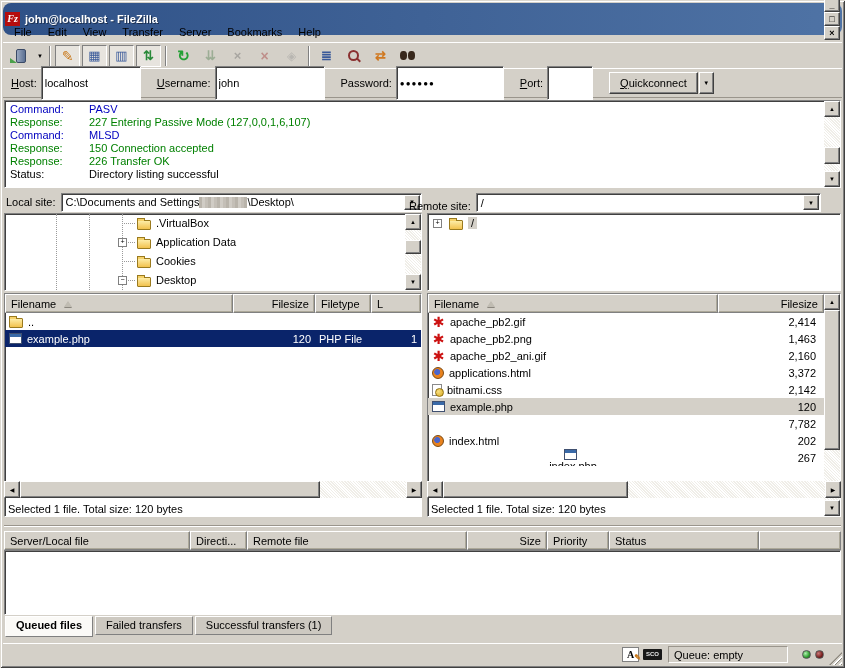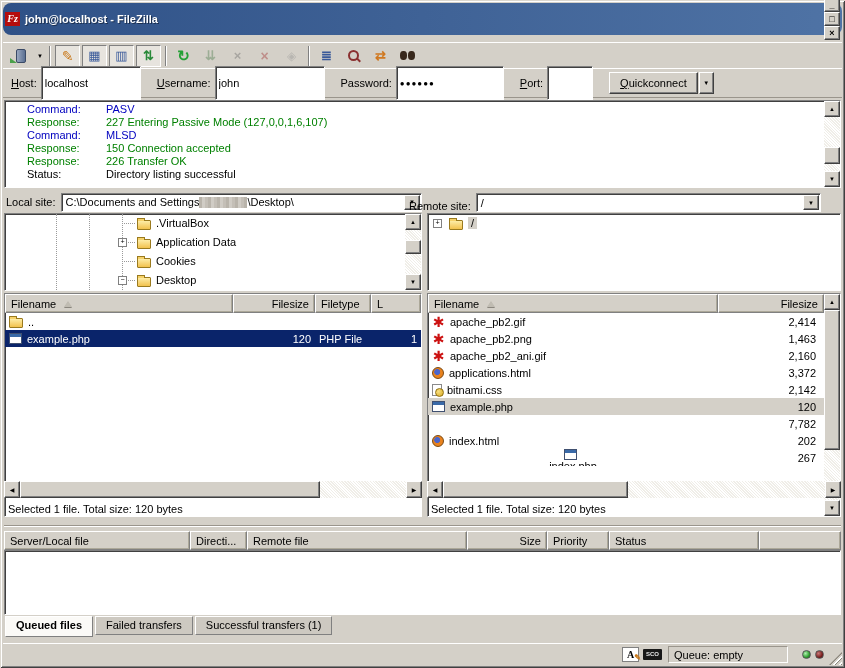--- a/index.html
+++ b/index.html
@@ -80,21 +80,21 @@
     font: 11px "Liberation Sans", sans-serif; margin-right:16px; outline:none; }
   #host-input { width:100px; } #user-input { width:110px; }
   #pass-input { width:108px; font-size:8px; letter-spacing:1px; }
   #port-input { width:46px; }
   #qc-btn { height:22px; padding:0 10px; font: 11px "Liberation Sans", sans-serif; }
   #qc-dd { width:15px; height:22px; display:flex; align-items:center; justify-content:center;
     font-size:6px; margin-left:1px; }
 
   
   #log { position:absolute; left:4px; top:100px; right:4px; height:88px; padding:2px 0 0 5px; }
-  .log-line { display:flex; line-height:13px; white-space:nowrap;margin-left:17px; }
+  .log-line { display:flex; line-height:13px; white-space:nowrap; }
   .log-label { width:79px; flex:none; }
   .k-command { color:#0000bf; } .k-response { color:#008000; } .k-status { color:#000; }
 
   
   .vscroll { position:absolute; width:16px; display:flex; flex-direction:column; }
   .sb-btn { height:16px; width:16px; flex:none; display:flex; align-items:center; justify-content:center;
     font-size:6px; color:#000; }
   .sb-track { position:relative; flex:1; background:#f0eee8;
     background-image: repeating-linear-gradient(45deg,#fff 0 1px,transparent 1px 2px); }
   .sb-thumb { position:absolute; left:0; right:0; }
@@ -218,20 +218,31 @@
   <div id="titlebar">
     <div id="fz-logo">Fz</div>
     <div id="title-text">john@localhost - FileZilla</div>
     <div id="win-controls">
         <div class="win-btn r3d">_</div>
         <div class="win-btn r3d">□</div>
         <div class="win-btn r3d">×</div>
       </div>
   </div>
 
+  <div id="menubar">
+    <span id="menu-items" style="display:flex;align-items:center;">
+        <span class="menu-item">File</span>
+        <span class="menu-item">Edit</span>
+        <span class="menu-item">View</span>
+        <span class="menu-item">Transfer</span>
+        <span class="menu-item">Server</span>
+        <span class="menu-item">Bookmarks</span>
+        <span class="menu-item">Help</span>
+      </span>
+  </div>
 
   <div id="toolbar">
       <div class="tb-btn ">
         <span class="tb-glyph ic-sitemgr"></span>
       </div>
       <div class="tb-dd">▼</div>
       <div class="tb-sep"></div>
       <div class="tb-btn pressed">
         <span class="tb-glyph ic-log">✎</span>
       </div>

